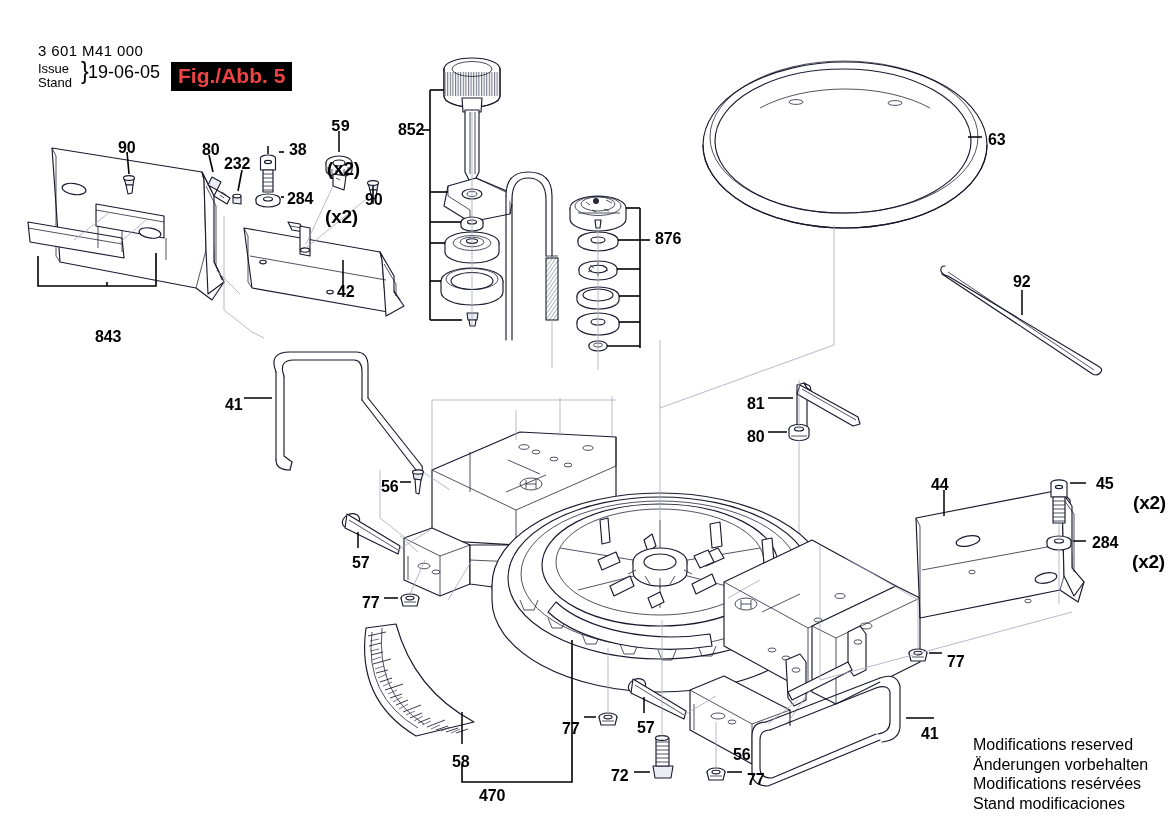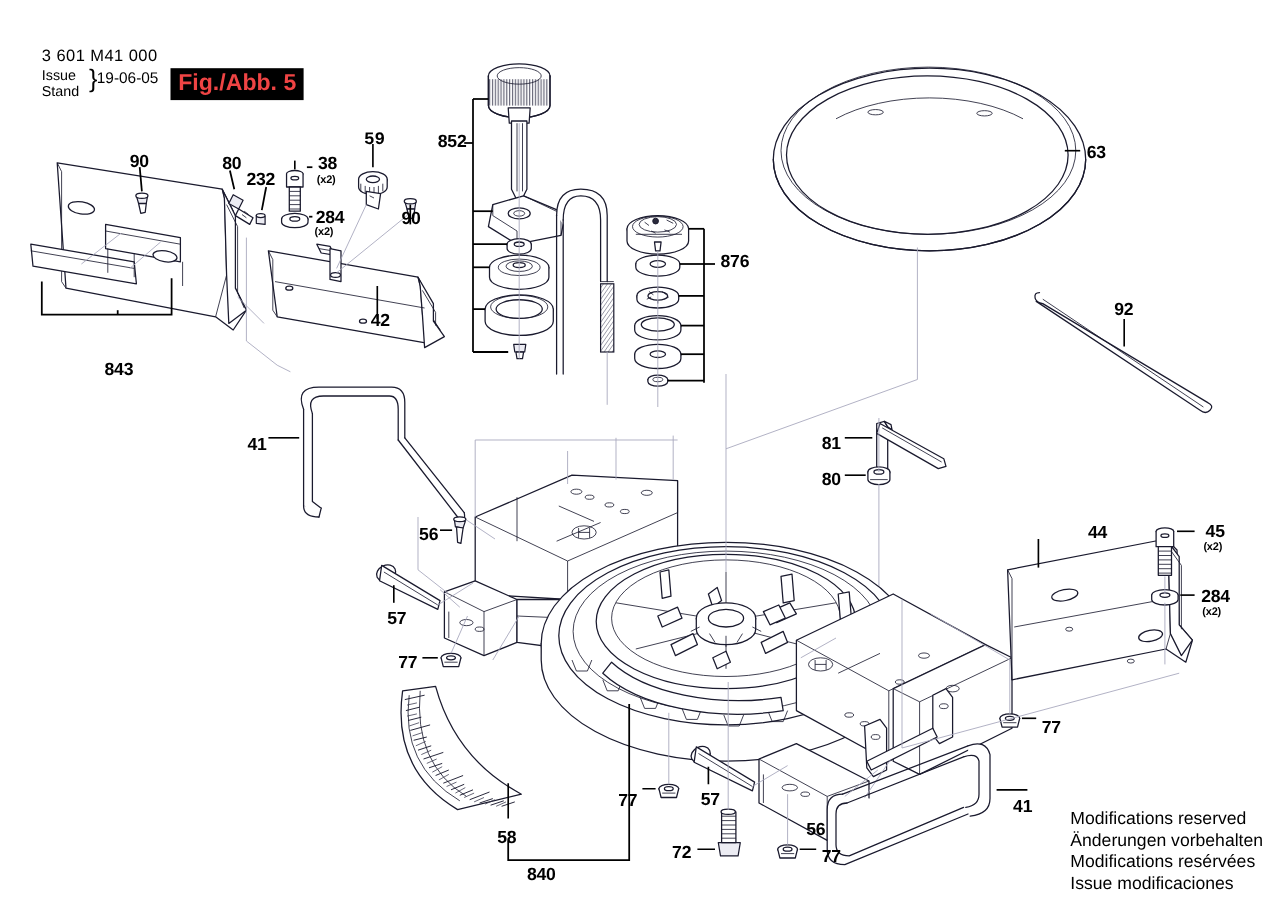--- a/index.html
+++ b/index.html
@@ -2,29 +2,29 @@
 <html><head>
 <meta charset="utf-8">
 <style>
   html,body{margin:0;padding:0;background:#ffffff;}
   body{font-family:"Liberation Sans", sans-serif;}
   #page{position:relative;width:1169px;height:826px;background:#ffffff;overflow:hidden;}
   svg.layer{position:absolute;left:0;top:0;width:1169px;height:826px;}
 
   .lbl{position:absolute;font-family:"Liberation Sans", sans-serif;font-weight:bold;
        font-size:16px;color:#000;white-space:nowrap;letter-spacing:-0.2px;line-height:1.12;}
-  .lbl.sm{font-size:10px;}
+  .lbl.sm{font-size:19px;margin-left:39px;}
 
   
   #hdr{position:absolute;left:38px;top:42px;}
   #hdr .ord{font-size:15px;color:#000;letter-spacing:0.4px;white-space:nowrap;}
   #hdr .row2{display:flex;margin-top:3px;}
   #hdr .isrow{position:relative;font-size:13px;line-height:1.05;}
   #hdr .isrow .brc{position:absolute;left:43px;top:-3px;font-size:23px;font-weight:300;}
-  #hdr .dt{font-size:14px;margin-left:16px;}
+  #hdr .dt{font-size:18px;margin-left:16px;}
   #figbox{display:inline-block;background:#000;color:#ef4444;font-weight:bold;font-size:21px;
           padding:2px 7px 3px 7px;margin-left:11px;letter-spacing:0px;}
 
   
   #foot{position:absolute;left:973px;top:735px;font-size:16px;line-height:1.22;color:#000;}
 </style>
 </head>
 <body>
 
 <div id="page">
@@ -618,36 +618,36 @@
       <div class="lbl" style="left: 95px; top: 293px; margin-top: 35px;">843</div>
       <div class="lbl" style="left: 655px; top: 230px;">876</div>
       <div class="lbl" style="left: 988px; top: 131px;">63</div>
       <div class="lbl" style="left: 1013px; top: 273px;">92</div>
       <div class="lbl" style="left: 225px; top: 396px;">41</div>
       <div class="lbl" style="left: 381px; top: 478px;">56</div>
       <div class="lbl" style="left: 352px; top: 554px;">57</div>
       <div class="lbl" style="left: 362px; top: 594px;">77</div>
       <div class="lbl" style="left: 747px; top: 395px;">81</div>
       <div class="lbl" style="left: 747px; top: 428px;">80</div>
-      <div class="lbl" style="left: 989px; top: 476px; text-align: center;">44</div>
+      <div class="lbl" style="left: 931px; top: 476px; text-align: center;">44</div>
       <div class="lbl" style="left: 1096px; top: 475px;">45</div>
       <div class="lbl sm" style="left: 1094px; top: 492px;">(x2)</div>
       <div class="lbl" style="left: 1092px; top: 534px;">284</div>
       <div class="lbl sm" style="left: 1093px; top: 551px;">(x2)</div>
       <div class="lbl" style="left: 947px; top: 653px;">77</div>
       <div class="lbl" style="left: 452px; top: 753px;">58</div>
-      <div class="lbl" style="left: 479px; top: 787px;">840</div>
+      <div class="lbl" style="left: 479px; top: 787px;">470</div>
       <div class="lbl" style="left: 562px; top: 720px;">77</div>
       <div class="lbl" style="left: 637px; top: 719px;">57</div>
       <div class="lbl" style="left: 611px; top: 767px;">72</div>
       <div class="lbl" style="left: 747px; top: 771px;">77</div>
       <div class="lbl" style="left: 733px; top: 746px;">56</div>
       <div class="lbl" style="left: 921px; top: 725px;">41</div>
     </div>
 
   <div id="foot">
     <div>Modifications reserved</div>
     <div>Änderungen vorbehalten</div>
     <div>Modifications resérvées</div>
-    <div>Issue modificaciones</div>
+    <div>Stand modificaciones</div>
   </div>
 
 </div>
 
 </body></html>

